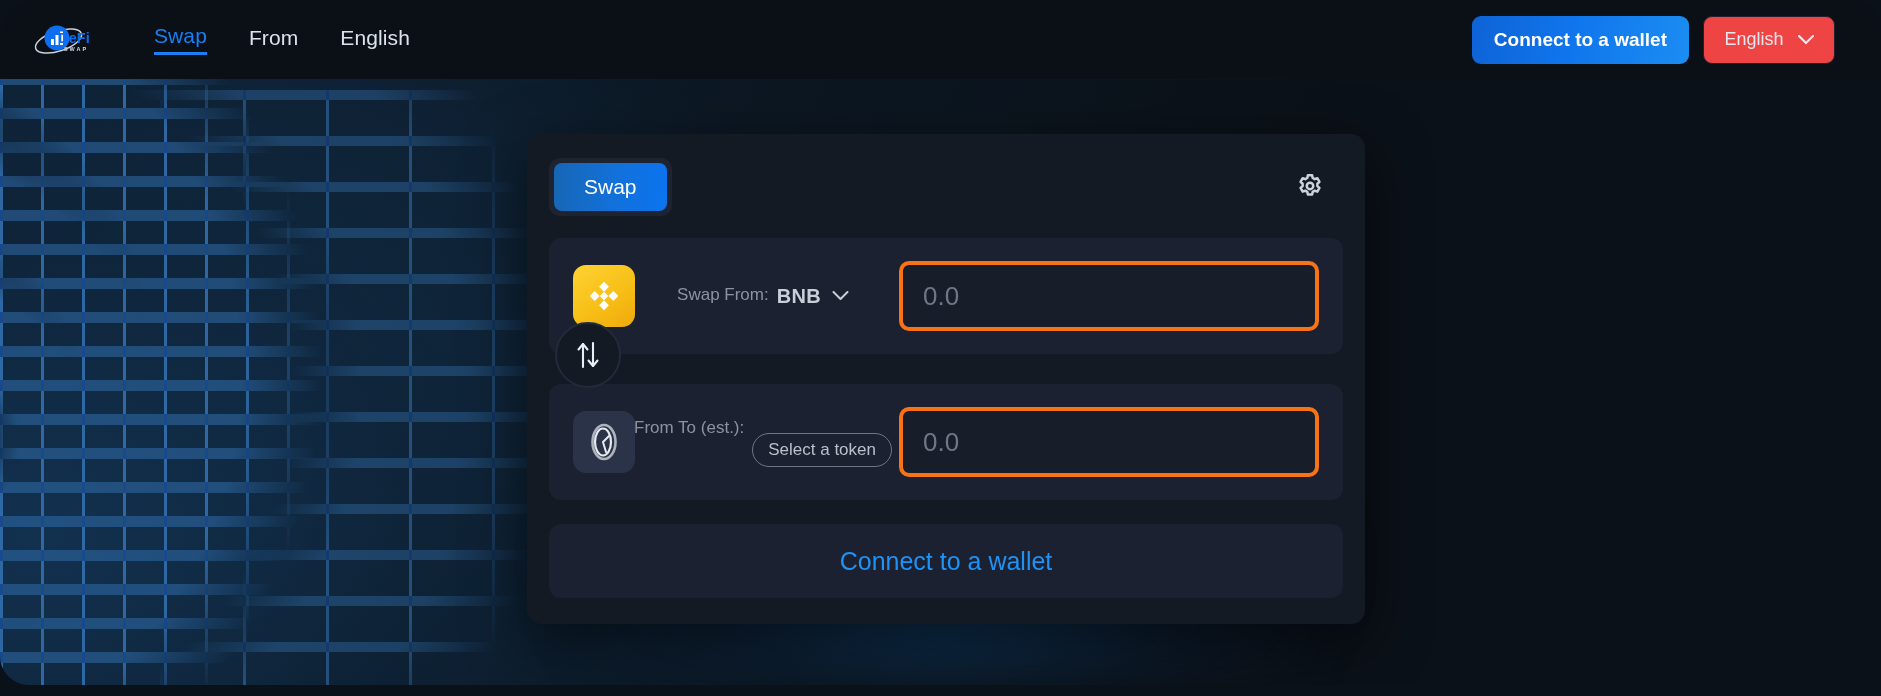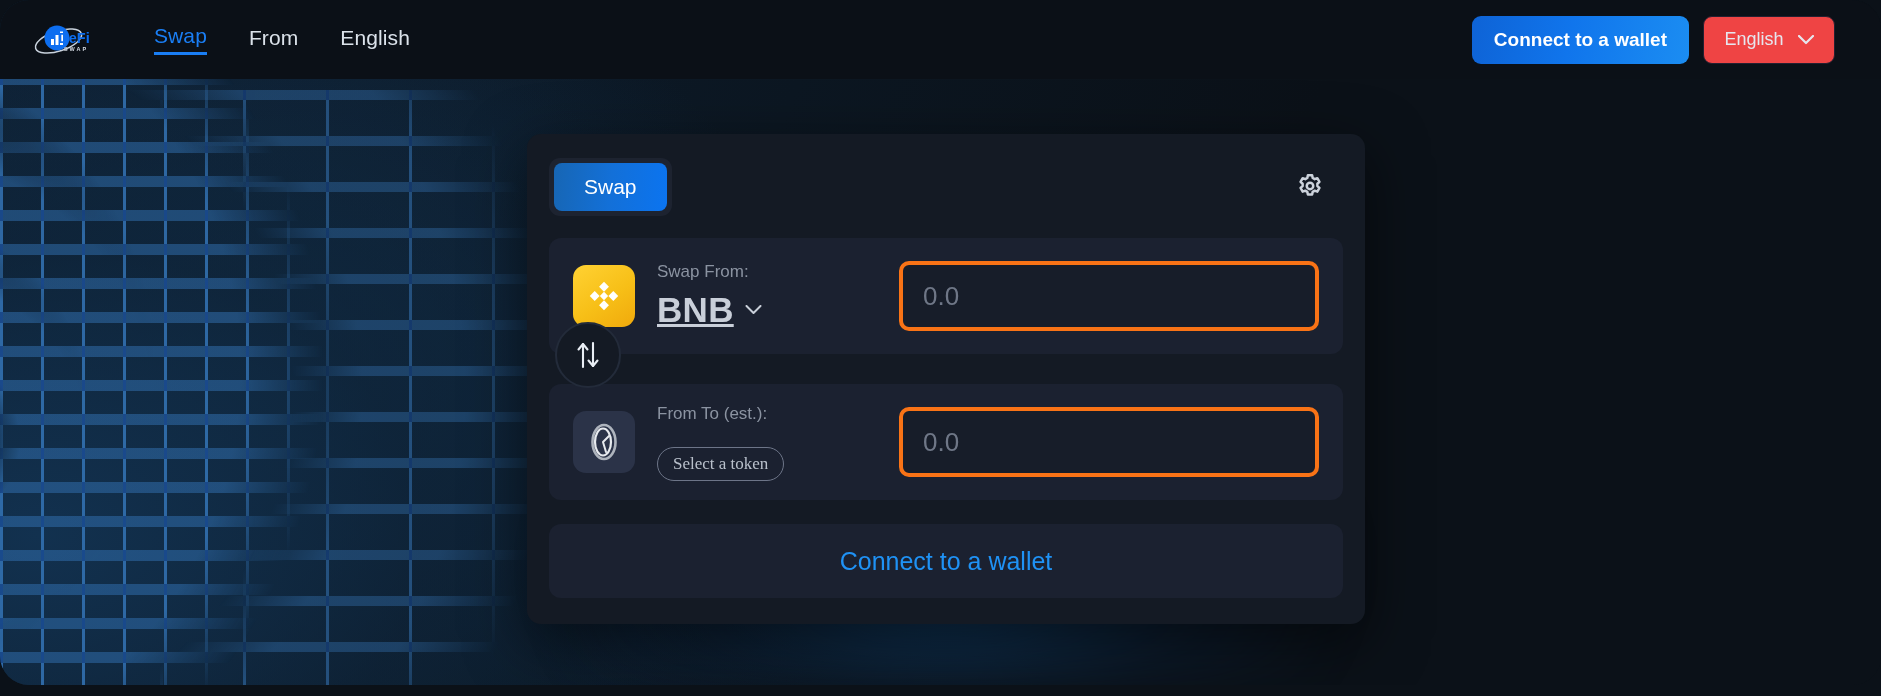--- a/index.html
+++ b/index.html
@@ -239,55 +239,54 @@
   .token-icon.bnb {
     background: linear-gradient(145deg, #ffd233 0%, #f7bf17 55%, #f0a90c 100%);
   }
   .token-icon.generic {
     background: #2b3348;
   }
 
   .token-meta {
     margin-left: 22px;
     display: flex;
-    flex-direction: column;
+    flex-direction: row;
     justify-content: center;
     gap: 8px;
     width: 212px;
     flex: 0 0 auto;
   }
   .token-label {
     font-size: 17px;
     color: #8b93a1;
     white-space: nowrap;
   }
   .token-symbol-row {
     display: flex;
     align-items: center;
     gap: 11px;
     cursor: pointer;
   }
   .token-symbol {
-    font-size: 35px;
+    font-size: 20px;
     color: #c9cfd9;
     font-weight: bold;
     letter-spacing: .3px;
-    text-decoration: underline;
   }
   .select-token-btn {
     margin-top: 15px;
     align-self: flex-start;
     height: 34px;
     padding: 0 15px;
     border-radius: 17px;
     border: 1px solid #6d7588;
     background: transparent;
     color: #b9c0cb;
     font-size: 17px;
-    font-family: Liberation Serif, serif;
+    font-family: Liberation Sans, sans-serif;
     cursor: pointer;
     white-space: nowrap;
   }
 
   .amount-input {
     flex: 1 1 auto;
     height: 70px;
     margin-left: 30px;
     background: #171d29;
     border: 4px solid #f97316;

